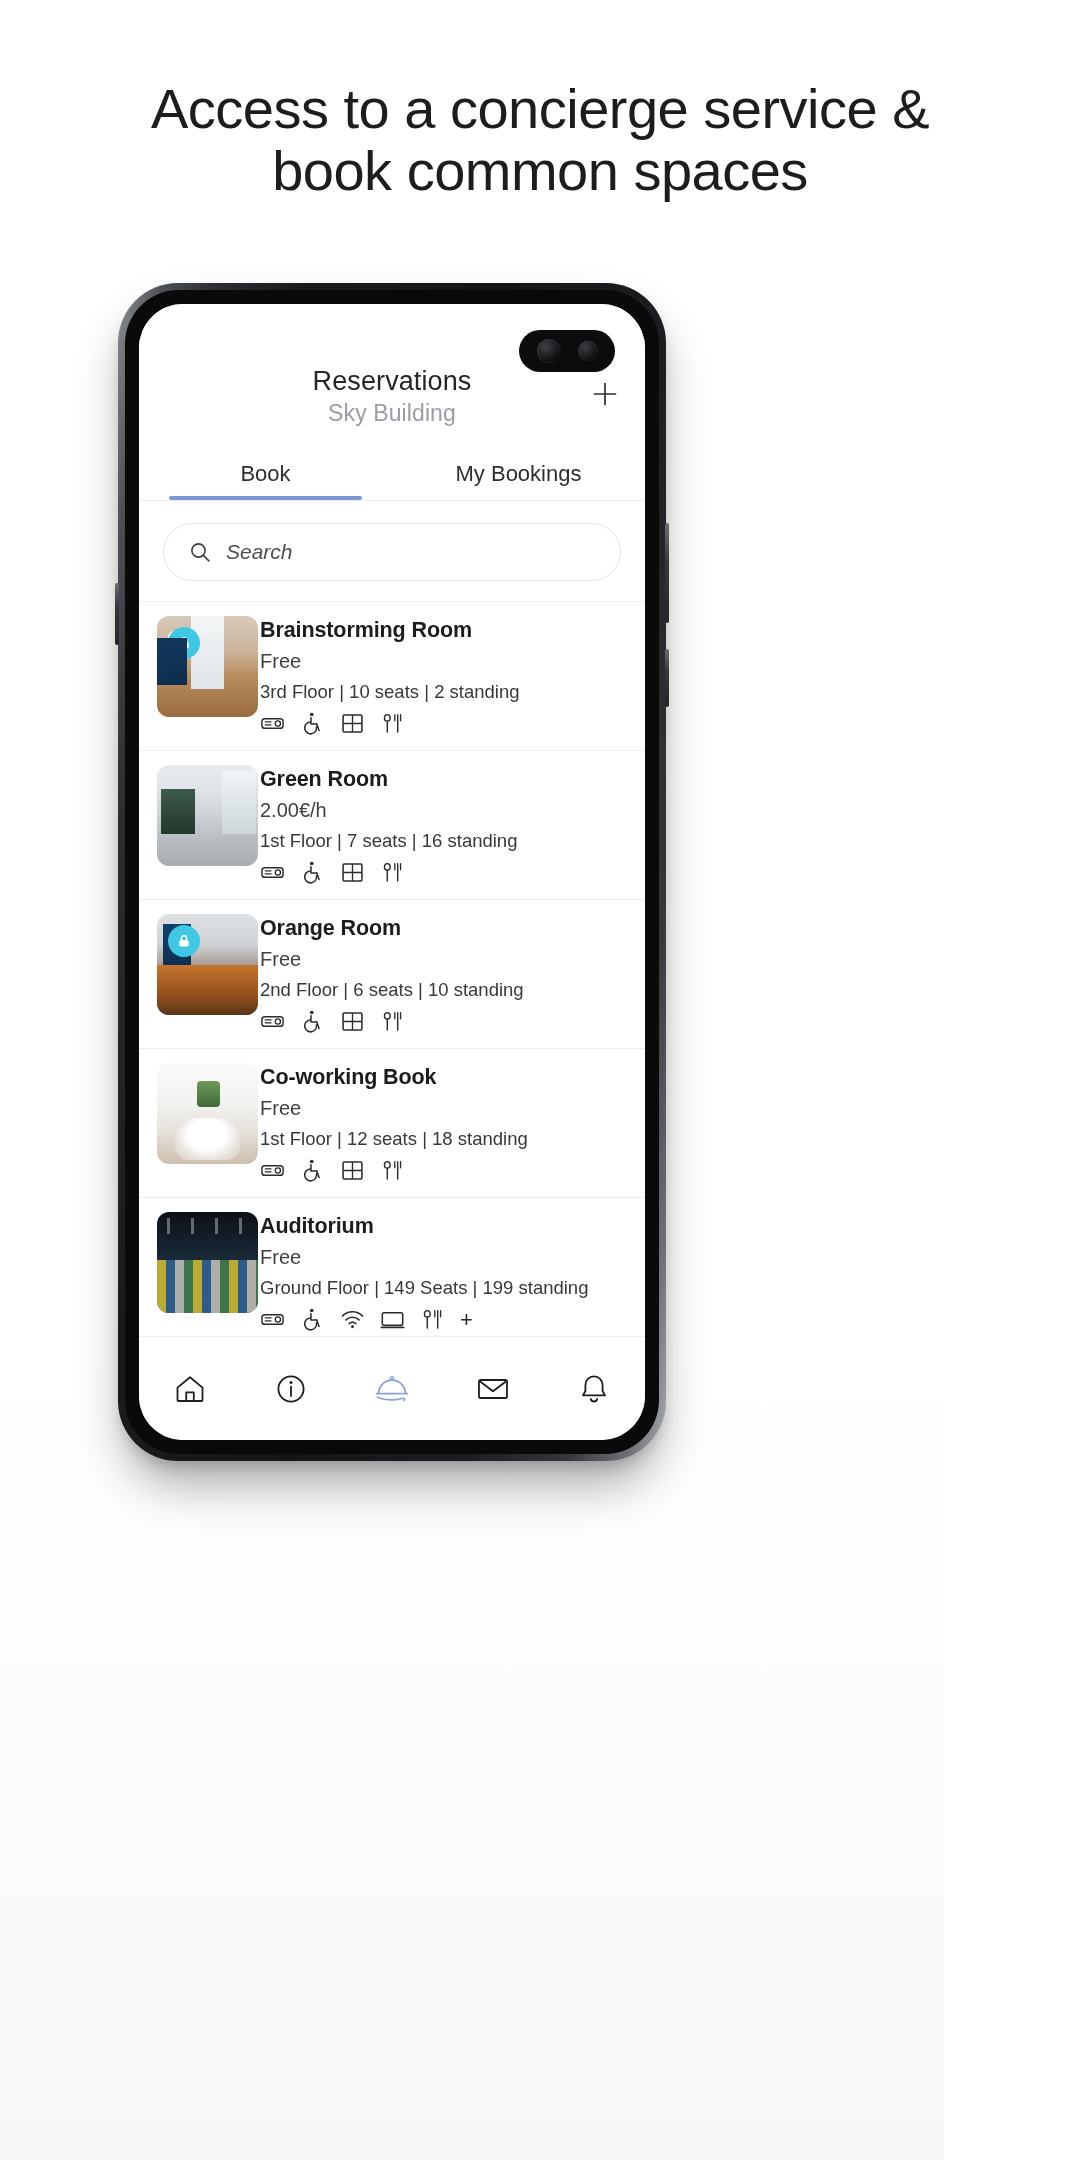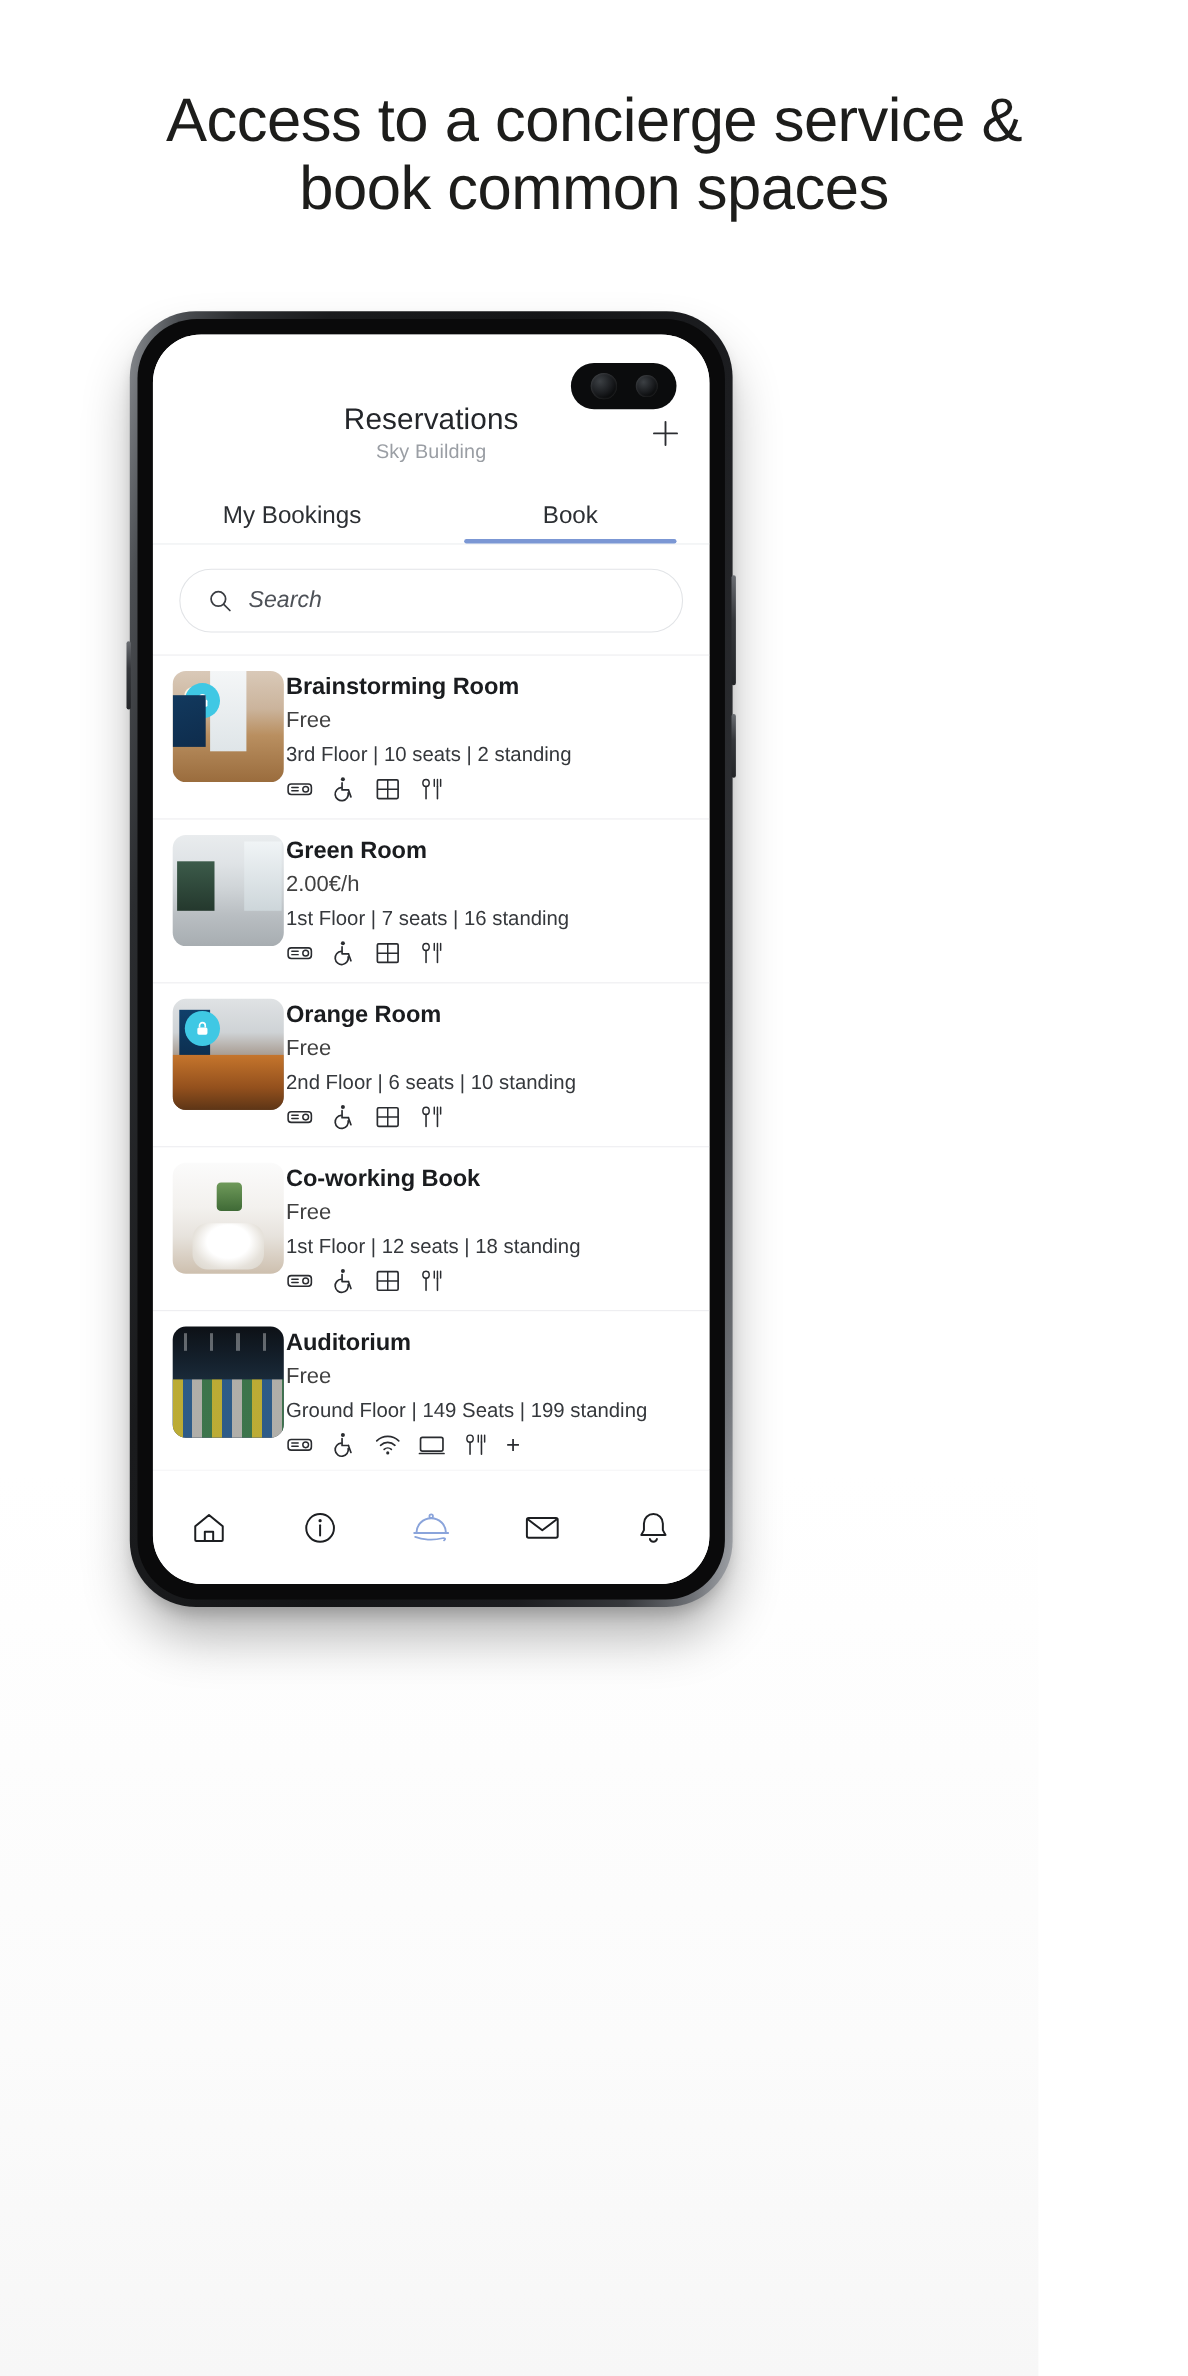--- a/index.html
+++ b/index.html
@@ -102,21 +102,21 @@
   .title-row {
     display: flex; align-items: flex-start; justify-content: center;
     position: relative;
     padding: 0 22px;
   }
   .title-block { text-align: center; }
   .app-title {
     font-size: 27px; font-weight: 400; color: #24262a; letter-spacing: 0.1px;
   }
   .app-subtitle {
-    font-size: 18px; color: #9a9ea4; margin-top: 3px; letter-spacing: 0.1px;
+    font-size: 23px; color: #9a9ea4; margin-top: 3px; letter-spacing: 0.1px;
   }
   .plus-btn {
     position: absolute; right: 22px; top: 10px;
     width: 36px; height: 36px;
     display: flex; align-items: center; justify-content: center;
   }
   .plus-btn svg { display: block; }
 
   .tabs {
     display: flex; margin-top: 34px;
@@ -311,26 +311,26 @@
                 <div class="app-subtitle">Sky Building</div>
               </div>
               <div class="plus-btn">
                 <svg width="30" height="30" viewBox="0 0 30 30" fill="none">
                   <path d="M15 4.5v21M4.5 15h21" stroke="#2b2d31" stroke-width="1.7" stroke-linecap="round"></path>
                 </svg>
               </div>
             </div>
 
             <div class="tabs">
+              <div class="tab active">
+                <span>Book</span>
+                <span class="bar"></span>
+              </div>
               <div class="tab">
                 <span>My Bookings</span>
-                <span class="bar"></span>
-              </div>
-              <div class="tab active">
-                <span>Book</span>
                 <span class="bar"></span>
               </div>
             </div>
             <div class="header-divider"></div>
           </div>
 
           <div class="search-wrap">
             <div class="search-box">
               <svg width="24" height="24" viewBox="0 0 24 24" fill="none">
                 <circle cx="10.5" cy="10.5" r="6.6" stroke="#3a3d42" stroke-width="1.6"></circle>

